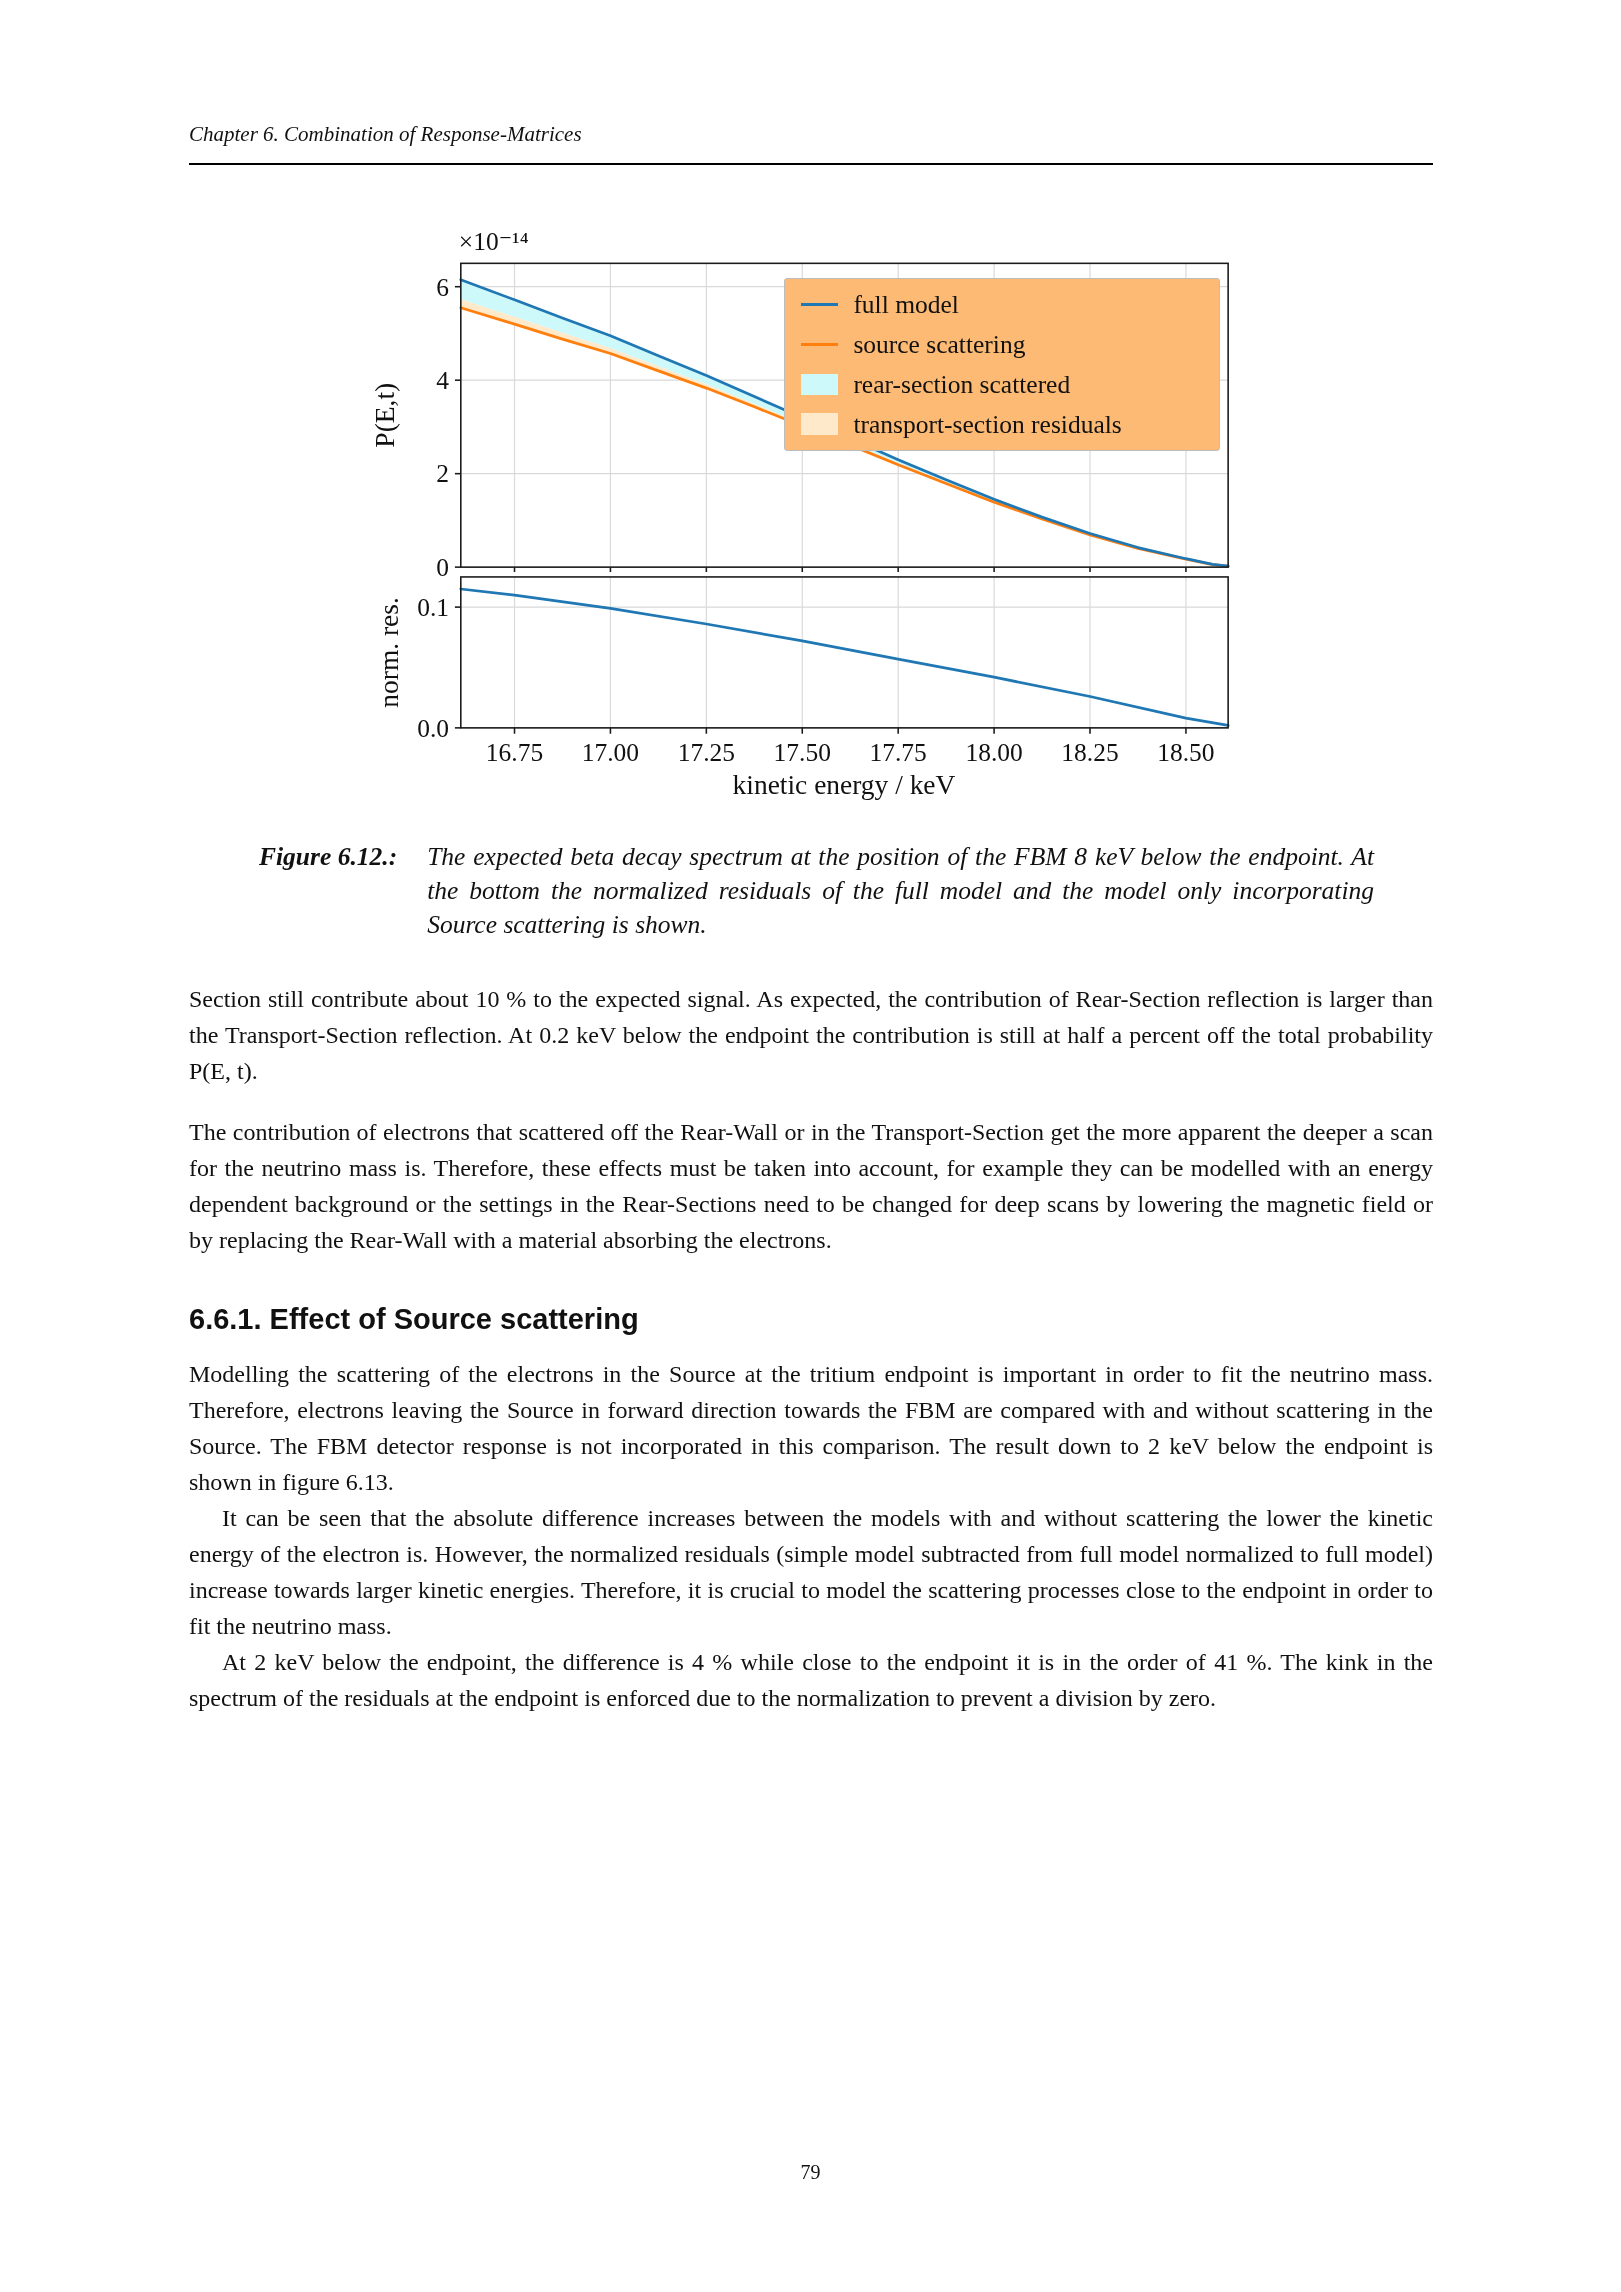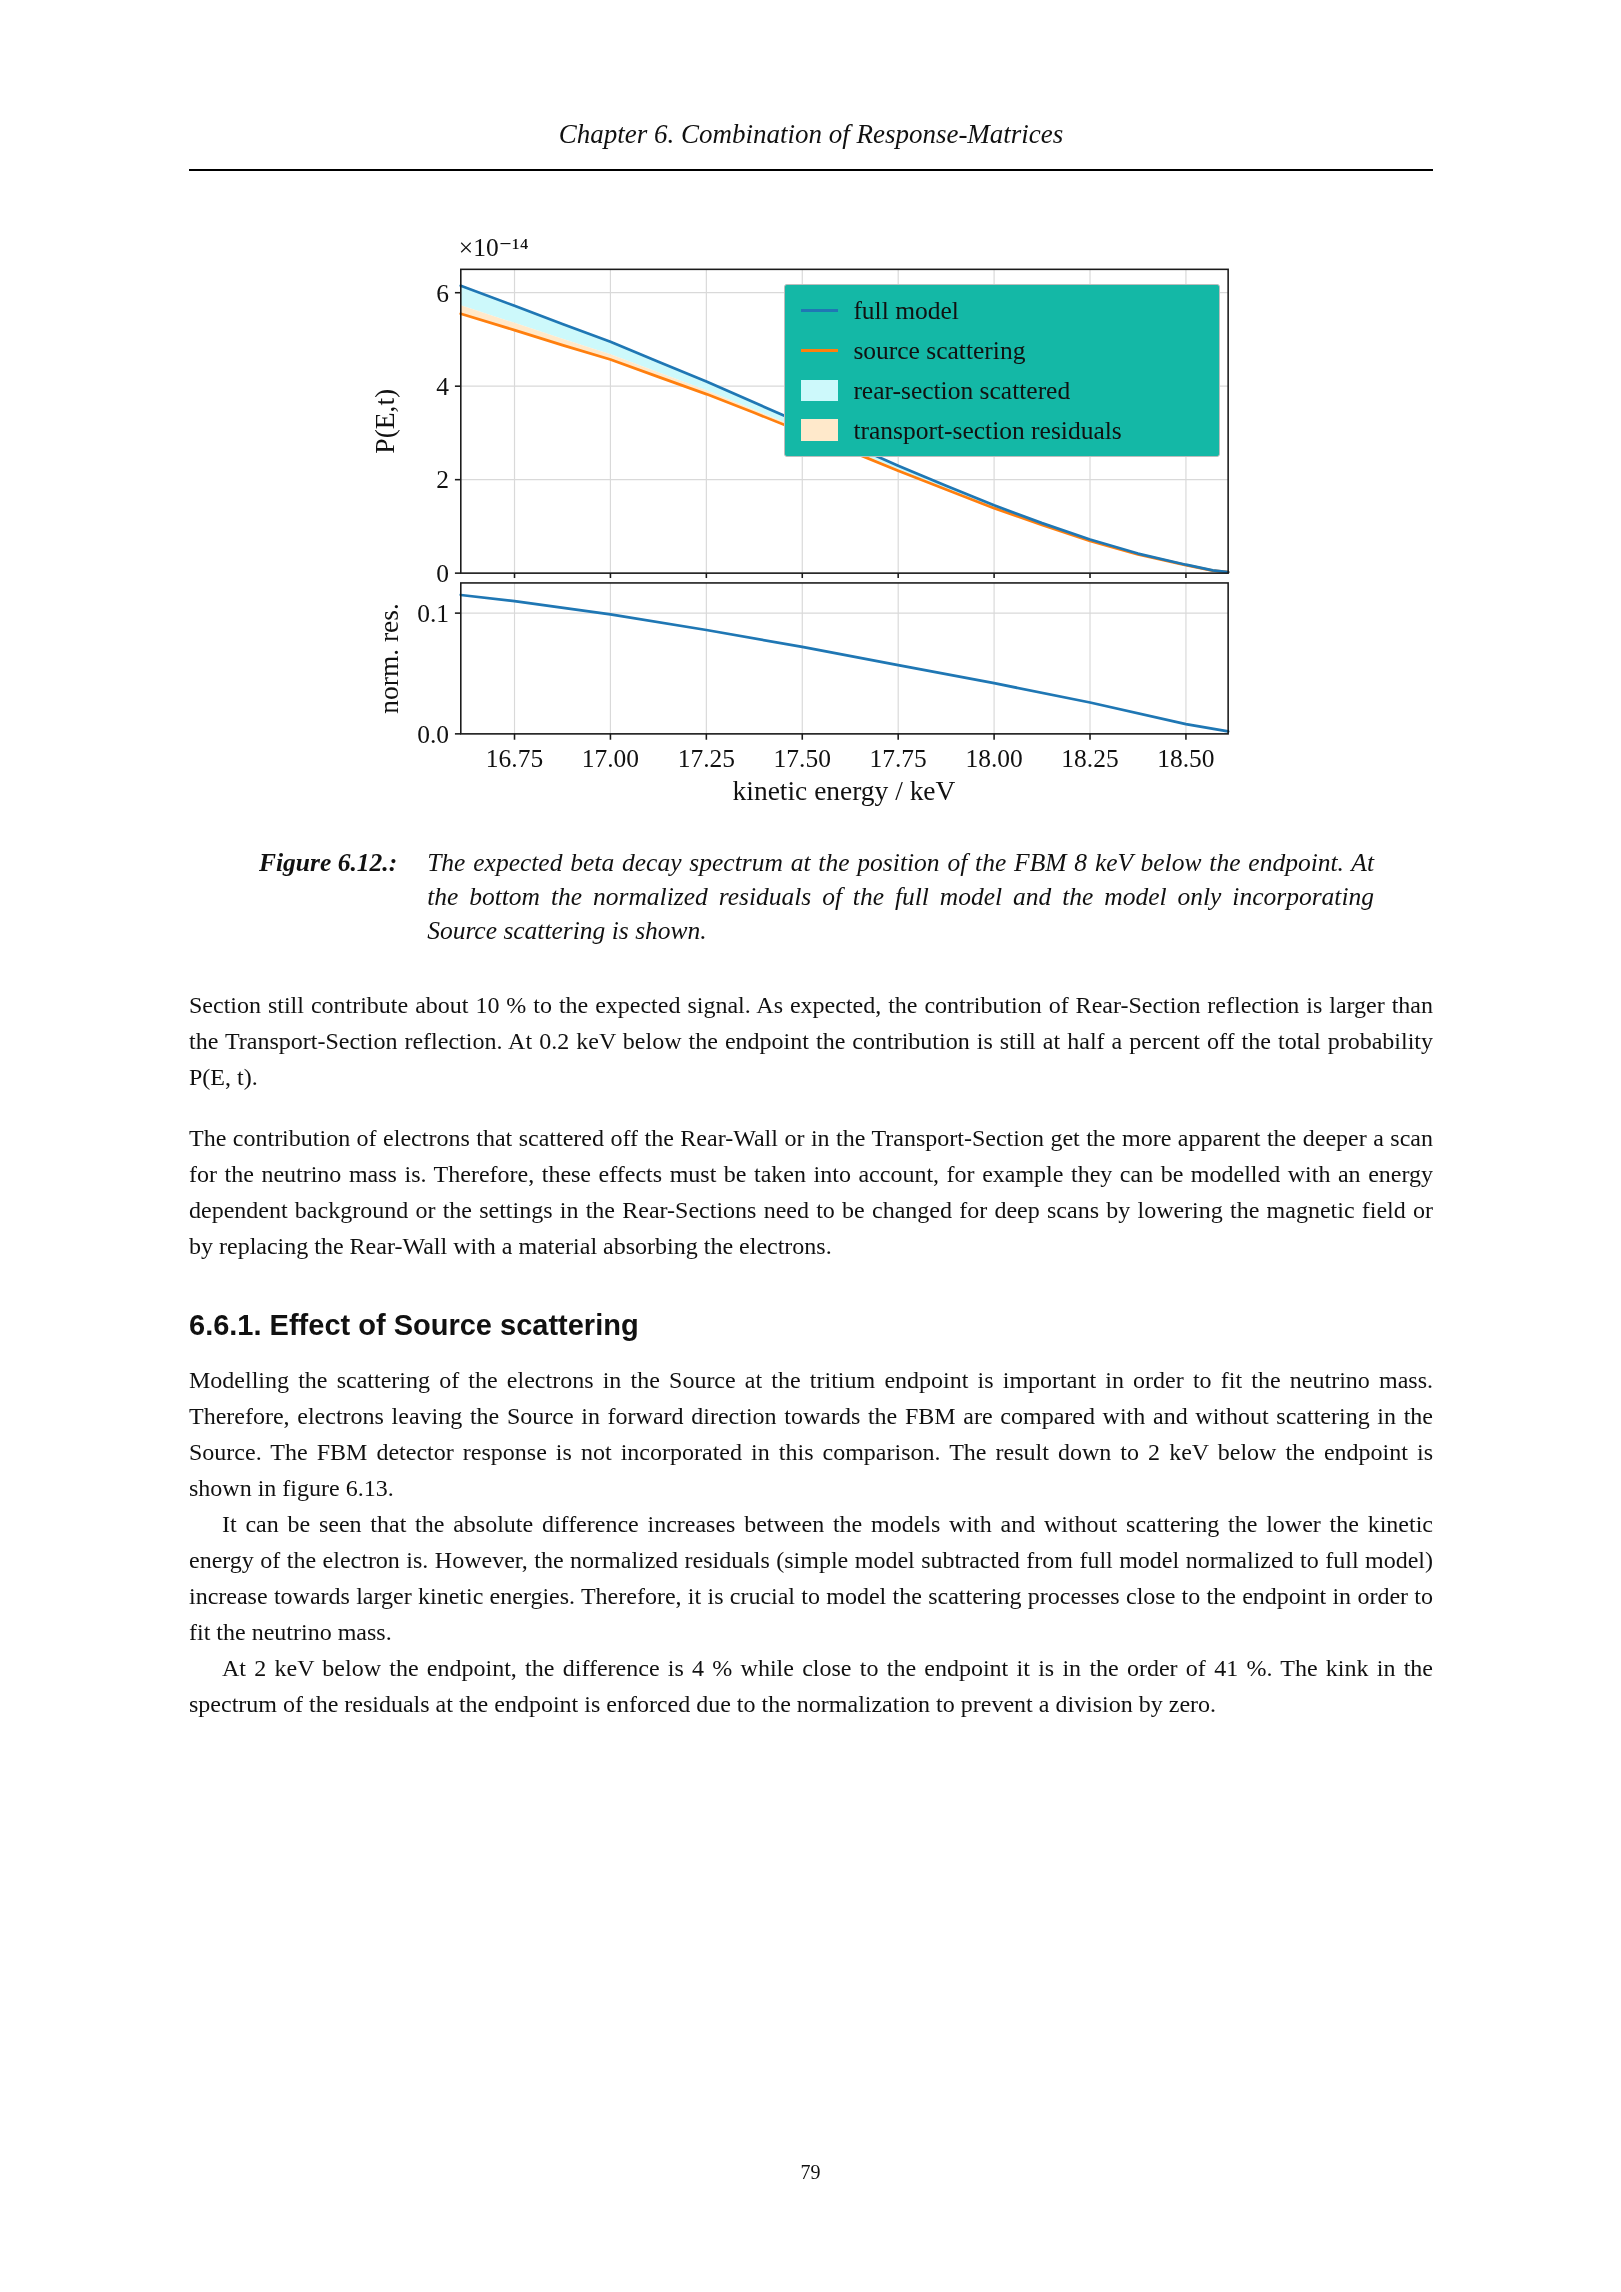--- a/index.html
+++ b/index.html
@@ -6,43 +6,43 @@
   .page {
     position:relative; width:1621px; height:2293px;
     background:#ffffff; color:#111;
     font-family:"Liberation Serif","DejaVu Serif",serif;
     overflow:hidden;
   }
   .content { position:absolute; left:189px; top:118px; width:1244px; }
 
   .header {
     border-bottom:2px solid #000;
-    padding-bottom:18px;
-    text-align:center;
+    padding-bottom:12px;
+    text-align:left;
     font-style:italic;
-    font-size:27px;
+    font-size:21px;
     line-height:33px;
   }
 
   .figure-block { position:relative; margin-top:61px; margin-bottom:39px; }
   .figure-block svg { display:block; margin-left:115px; }
 
   
   .grid { stroke:#d9d9d9; stroke-width:1.2; }
   .axes-frame { fill:none; stroke:#1a1a1a; stroke-width:1.6; }
   .tick { stroke:#1a1a1a; stroke-width:1.6; }
   .tick-label { font-family:"Liberation Serif","DejaVu Serif",serif; font-size:26px; fill:#111; }
   .axis-label { font-family:"Liberation Serif","DejaVu Serif",serif; font-size:28px; fill:#111; }
   .curve { fill:none; stroke-width:2.8; stroke-linejoin:round; stroke-linecap:round; }
 
   
   .legend {
     position:absolute; left:595px; top:52px;
     width:436px; height:173px; box-sizing:border-box;
-    background:#14b8a6; border:1.5px solid #bdbdbd; border-radius:2.9px;
+    background:#fdba74; border:1.5px solid #bdbdbd; border-radius:2.9px;
     display:flex; flex-direction:column; justify-content:space-around;
     padding:5.9px 0;
   }
   .legend-row { display:flex; align-items:center; padding-left:15.7px; }
   .swatch { display:inline-block; margin-right:15.7px; flex:none; }
   .swatch-line { width:37px; height:2.9px; }
   .swatch-patch { width:37px; height:21.6px; }
   .legend-label { font-size:25.5px; line-height:29px; }
 
   

